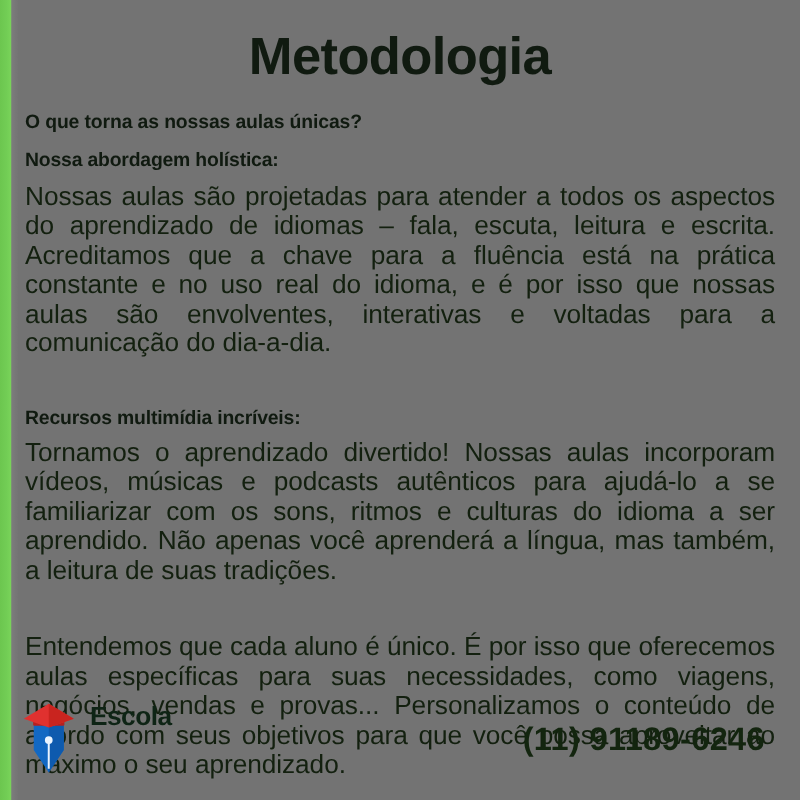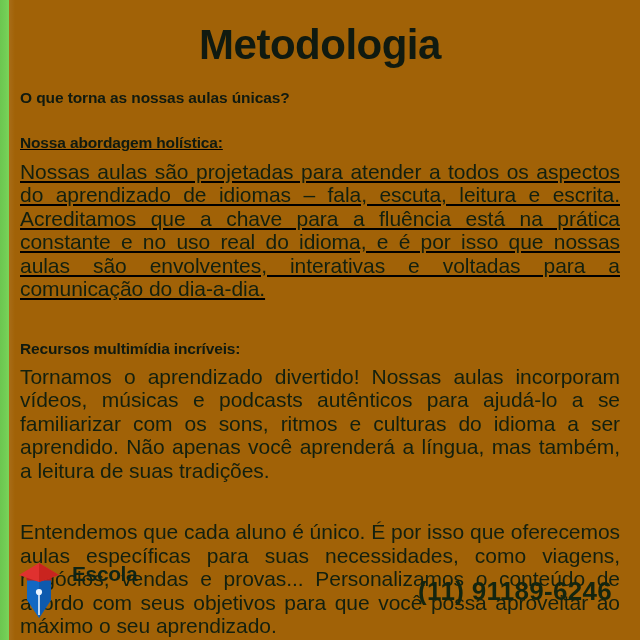--- a/index.html
+++ b/index.html
@@ -12,21 +12,21 @@
     overflow: hidden;
     background: #7ad45a;
     font-family: "Liberation Sans", sans-serif;
   }
 
   #poster {
     position: relative;
     width: 640px;
     height: 640px;
     box-sizing: border-box;
-    background: #a16207;
+    background: #737373;
     overflow: hidden;
   }
 
   
   #poster::before {
     content: "";
     position: absolute;
     left: 0; top: 0;
     width: 9px; height: 640px;
     background: linear-gradient(to right, #6cc64f 0%, #72cd55 60%, #7ad45a 100%);
@@ -66,22 +66,21 @@
     font-size: 15.5px;
     font-weight: 700;
     color: #101a10;
     letter-spacing: -0.1px;
   }
 
   .section {
     margin-top: 38px;
   }
   .section.first {
-    margin-top: 26px;
-    text-decoration: underline;
+    margin-top: 12px;
   }
 
   .section-heading {
     margin: 0 0 6px 0;
     font-size: 15.5px;
     font-weight: 700;
     color: #101a10;
     letter-spacing: -0.15px;
     line-height: 1.3;
   }

